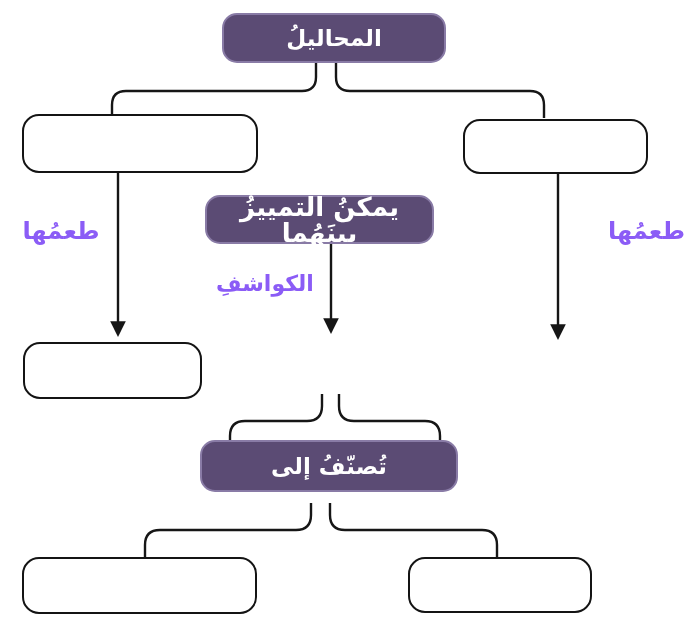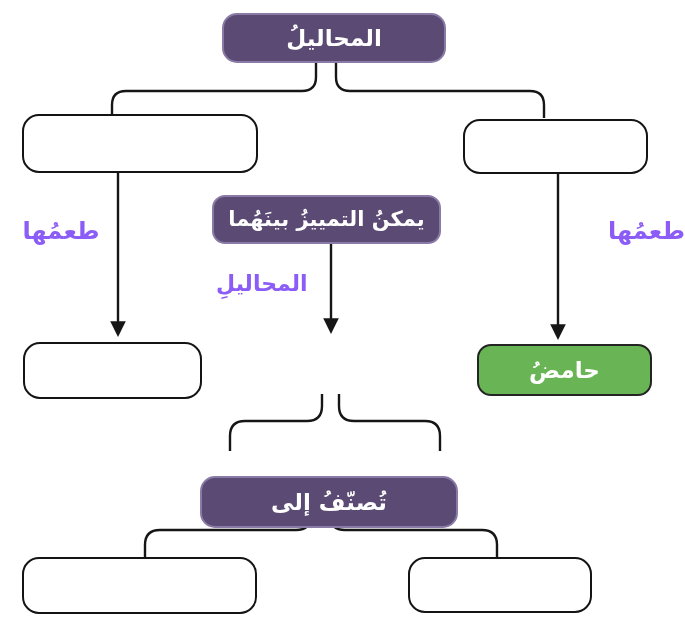--- a/index.html
+++ b/index.html
@@ -78,32 +78,31 @@
       <path d="M330,503 L330,515 Q330,530 345,530 L482,530 Q497,530 497,545 L497,557"></path>
     </g>
   </svg>
 
   <div class="box purple" dir="rtl" style="left:222px;top:13px;width:224px;height:50px;">المحاليلُ</div>
 
   <div class="box blank" style="left:22px;top:114px;width:236px;height:59px;"></div>
 
   <div class="box blank" style="left:463px;top:119px;width:185px;height:55px;"></div>
 
-  <div class="box purple" dir="rtl" style="left:212px;top:195px;width:229px;height:49px;font-size:21px;border-radius:13px;">يمكنُ التمييزُ بينَهُما</div>
+  <div class="box purple" dir="rtl" style="left:205px;top:195px;width:229px;height:49px;font-size:26px;">يمكنُ التمييزُ بينَهُما</div>
 
   <div class="box blank" style="left:23px;top:342px;width:179px;height:57px;"></div>
 
 
-  <div class="box green" dir="rtl" style="left:477px;top:344px;width:175px;height:52px;">حامضُ</div>
 
-  <div class="box purple" dir="rtl" style="left:200px;top:476px;width:258px;height:52px;">تُصنّفُ إلى</div>
+  <div class="box purple" dir="rtl" style="left:200px;top:440px;width:258px;height:52px;">تُصنّفُ إلى</div>
 
   <div class="box blank" style="left:22px;top:557px;width:235px;height:57px;"></div>
 
   <div class="box blank" style="left:408px;top:557px;width:184px;height:56px;"></div>
 
   <div class="floating-label" dir="rtl" style="left:4px;top:216px;width:114px;text-align:center;font-size:24px;">طعمُها</div>
 
   <div class="floating-label" dir="rtl" style="left:610px;top:216px;width:75px;text-align:center;font-size:24px;">طعمُها</div>
 
-  <div class="floating-label" dir="rtl" style="left:216px;top:270px;width:107px;text-align:left;font-size:22px;">المحاليلِ</div>
+  <div class="floating-label" dir="rtl" style="left:216px;top:270px;width:107px;text-align:left;font-size:22px;">الكواشفِ</div>
 
 </div>
 
 </body></html>

